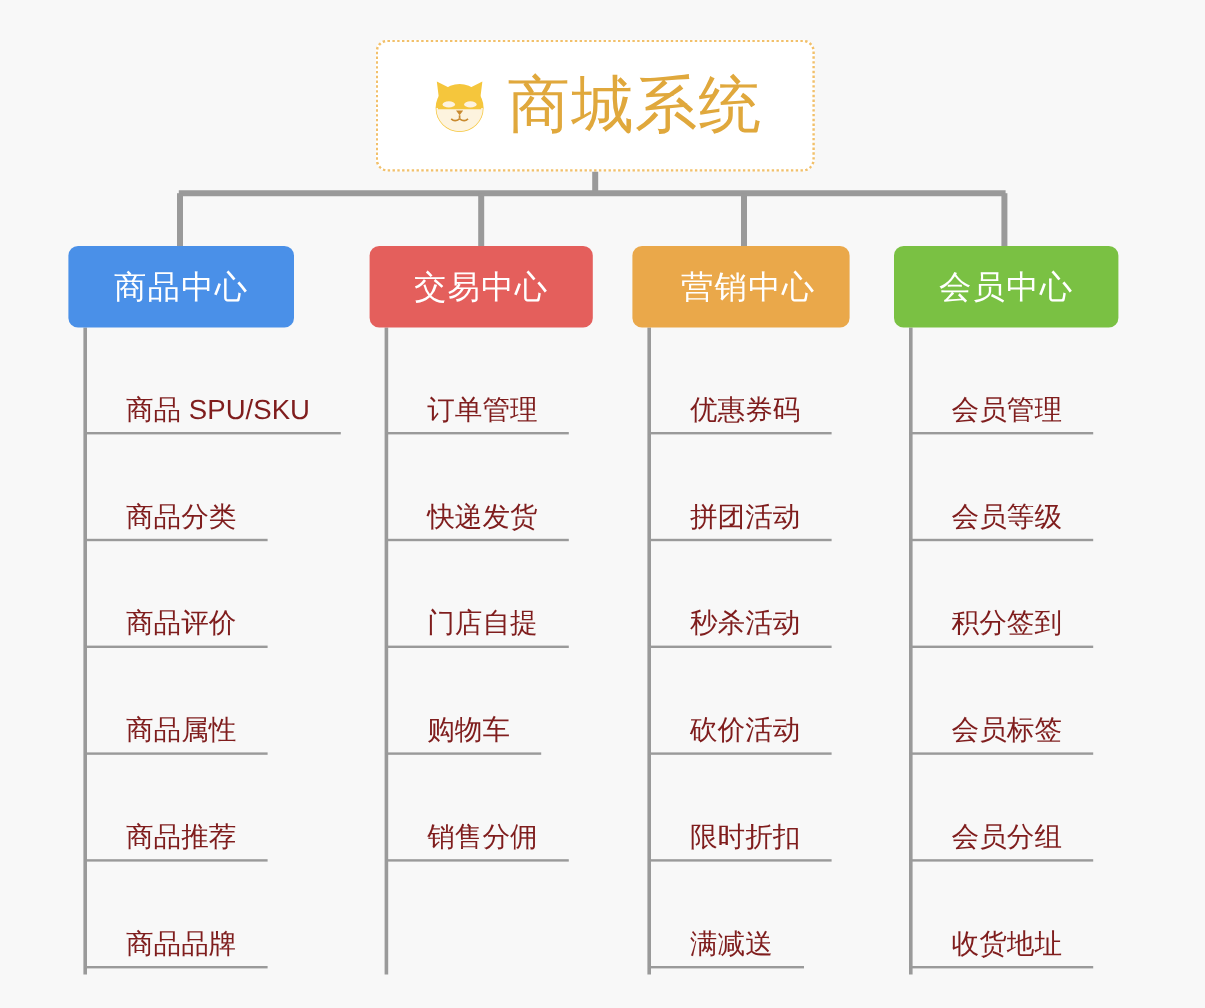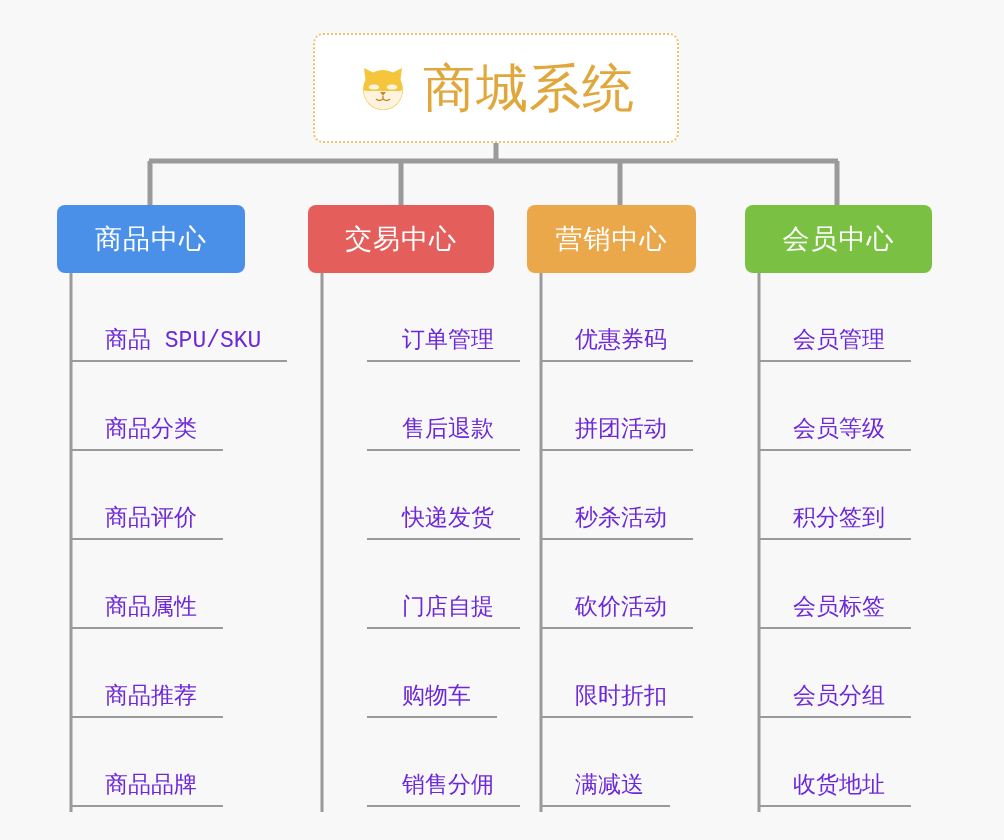--- a/index.html
+++ b/index.html
@@ -71,48 +71,47 @@
     display: flex;
     align-items: center;
     justify-content: center;
     color: #ffffff;
     font-size: 27px;
     letter-spacing: 1px;
     white-space: nowrap;
   }
   .cat-box.c0 { left: 57px;  width: 188px; }
   .cat-box.c1 { left: 308px; width: 186px; }
-  .cat-box.c2 { left: 527px; width: 169px; }
+  .cat-box.c2 { left: 527px; width: 169px; padding-left: 12px; }
   .cat-box.c3 { left: 745px; width: 187px; }
 
   
   .leaf-col {
     position: absolute;
     top: 273px;
   }
   .leaf-col.c0 { left: 70px; }
-  .leaf-col.c1 { left: 321px; padding-left: 46px; }
+  .leaf-col.c1 { left: 321px; }
   .leaf-col.c2 { left: 540px; }
   .leaf-col.c3 { left: 758px; }
 
   .leaf-item {
     position: relative;
     height: 89px;
     display: flex;
     align-items: flex-end;
     box-sizing: border-box;
   }
   .leaf-label {
     font-size: 23px;
-    color: #6d28d9;
+    color: #7f1d1d;
     white-space: nowrap;
     padding: 0 26px 6px 35px;
     border-bottom: 2px solid #9a9a9a;
     line-height: 1.15;
-    font-family: Liberation Mono, monospace;
   }
 </style>
 </head>
 <body style="background: rgb(248, 248, 248);">
 
 <div id="diagram-root">
 
   <svg id="connectors" viewBox="0 0 1004 840" width="1004" height="840">
 
     <line x1="496" y1="143" x2="496" y2="161" stroke="#9a9a9a" stroke-width="5"></line>
@@ -186,23 +185,20 @@
     <div class="leaf-item">
         <span class="leaf-label" style="border-bottom-color: rgb(154, 154, 154);">商品品牌</span>
       </div>
   </div>
 
   <div class="leaf-col c1">
     <div class="leaf-item">
         <span class="leaf-label" style="border-bottom-color: rgb(154, 154, 154);">订单管理</span>
       </div>
     <div class="leaf-item">
-        <span class="leaf-label" style="border-bottom-color: rgb(154, 154, 154);">售后退款</span>
-      </div>
-    <div class="leaf-item">
         <span class="leaf-label" style="border-bottom-color: rgb(154, 154, 154);">快递发货</span>
       </div>
     <div class="leaf-item">
         <span class="leaf-label" style="border-bottom-color: rgb(154, 154, 154);">门店自提</span>
       </div>
     <div class="leaf-item">
         <span class="leaf-label" style="border-bottom-color: rgb(154, 154, 154);">购物车</span>
       </div>
     <div class="leaf-item">
         <span class="leaf-label" style="border-bottom-color: rgb(154, 154, 154);">销售分佣</span>

